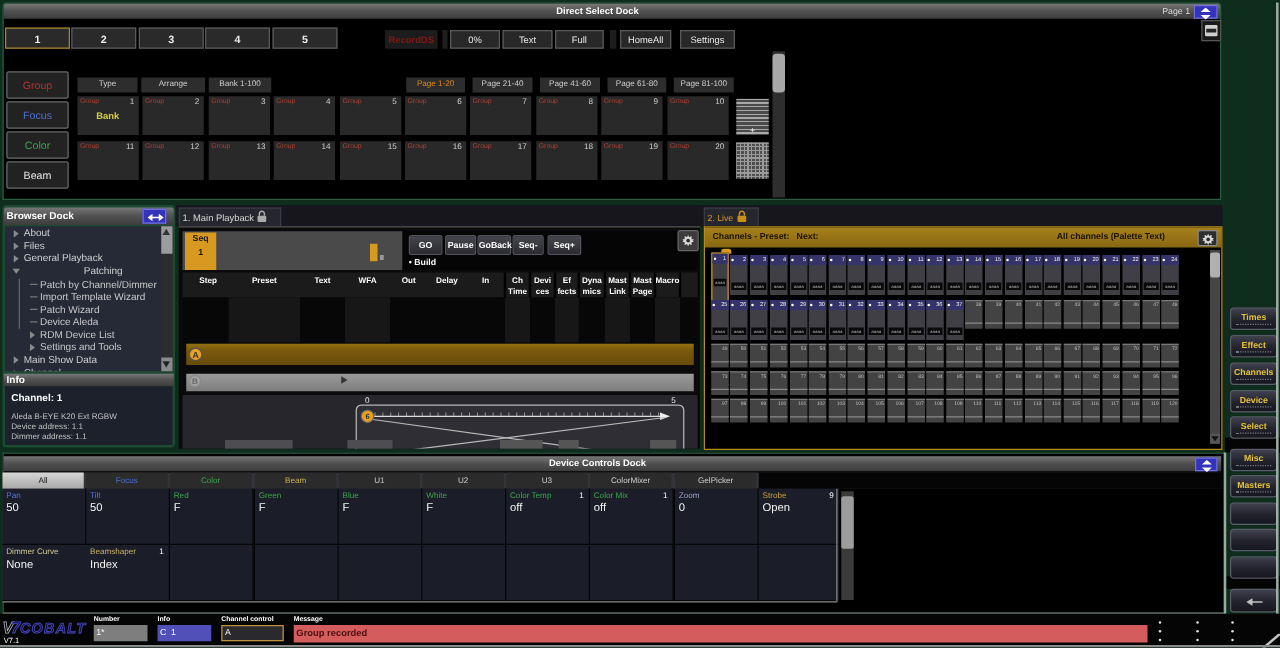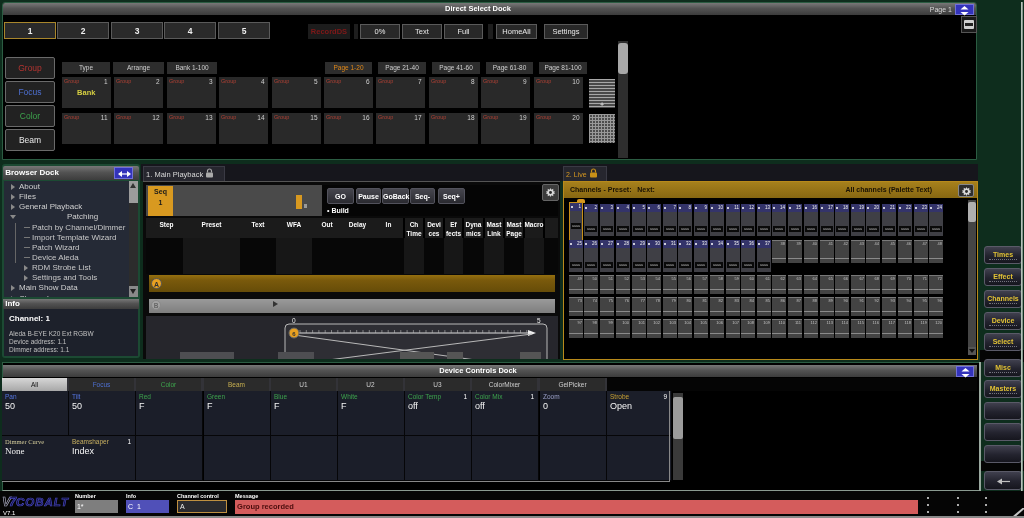--- a/index.html
+++ b/index.html
@@ -167,21 +167,21 @@
     <span style="position:absolute;left:15px;top:31px;font-size:8px;color:#d0d0d0;white-space:nowrap;padding-left:48px;">Patching</span>
     <span style="position:absolute;left:20px;top:46px;width:6px;height:1px;background:#777;"></span>
     <span style="position:absolute;left:28px;top:42px;font-size:8px;color:#c8c8c8;white-space:nowrap;">Patch by Channel/Dimmer</span>
     <span style="position:absolute;left:20px;top:56px;width:6px;height:1px;background:#777;"></span>
     <span style="position:absolute;left:28px;top:52px;font-size:8px;color:#c8c8c8;white-space:nowrap;">Import Template Wizard</span>
     <span style="position:absolute;left:20px;top:66px;width:6px;height:1px;background:#777;"></span>
     <span style="position:absolute;left:28px;top:62px;font-size:8px;color:#c8c8c8;white-space:nowrap;">Patch Wizard</span>
     <span style="position:absolute;left:20px;top:76px;width:6px;height:1px;background:#777;"></span>
     <span style="position:absolute;left:28px;top:72px;font-size:8px;color:#c8c8c8;white-space:nowrap;">Device Aleda</span>
     <span style="position:absolute;left:20px;top:84px;width:0;height:0;border-left:4px solid #8a8a8a;border-top:3px solid transparent;border-bottom:3px solid transparent;"></span>
-    <span style="position:absolute;left:28px;top:82px;font-size:8px;color:#c8c8c8;white-space:nowrap;">RDM Strobe List</span>
+    <span style="position:absolute;left:28px;top:82px;font-size:8px;color:#c8c8c8;white-space:nowrap;">RDM Device List</span>
     <span style="position:absolute;left:20px;top:94px;width:0;height:0;border-left:4px solid #8a8a8a;border-top:3px solid transparent;border-bottom:3px solid transparent;"></span>
     <span style="position:absolute;left:28px;top:92px;font-size:8px;color:#c8c8c8;white-space:nowrap;">Settings and Tools</span>
     <span style="position:absolute;left:7px;top:104px;width:0;height:0;border-left:4px solid #8a8a8a;border-top:3px solid transparent;border-bottom:3px solid transparent;"></span>
     <span style="position:absolute;left:15px;top:102px;font-size:8px;color:#d0d0d0;white-space:nowrap;">Main Show Data</span>
     <span style="position:absolute;left:7px;top:115px;width:0;height:0;border-left:4px solid #8a8a8a;border-top:3px solid transparent;border-bottom:3px solid transparent;"></span>
     <span style="position:absolute;left:15px;top:113px;font-size:8px;color:#d0d0d0;white-space:nowrap;">Channel</span>
     <span style="position:absolute;left:11px;top:42px;width:1px;height:40px;background:#666;"></span>
   </div>
 <div style="left:129px;top:181px;width:9px;height:116px;background:#2c2c2c;"></div>
 <div style="left:129px;top:181px;width:9px;height:22px;background:#9c9c9c;">
@@ -964,21 +964,21 @@
   </div>
 <div class="cell" style="left:540px;top:391px;width:67px;height:45px;">
     <span class="clab" style="color:#9aa0c8;">Zoom</span>
     <span class="cval">0</span>
   </div>
 <div class="cell" style="left:607px;top:391px;width:65px;height:45px;">
     <span class="clab" style="color:#c8a033;">Strobe</span>
     <span class="cnum">9</span>
     <span class="cval">Open</span>
   </div>
-<div class="cell" style="left:2px;top:436px;width:87px;height:45px;font-family:Liberation Serif, serif;">
+<div class="cell" style="left:2px;top:436px;width:87px;height:45px;">
     <span class="clab" style="color:#d0c898;">Dimmer Curve</span>
     <span class="cnum">1</span>
     <span class="cval">None</span>
   </div>
 <div class="cell" style="left:69px;top:436px;width:67px;height:45px;">
     <span class="clab" style="color:#c8b060;">Beamshaper</span>
     <span class="cnum">1</span>
     <span class="cval">Index</span>
   </div>
 <div class="cell" style="left:136px;top:436px;width:67px;height:45px;"></div>

